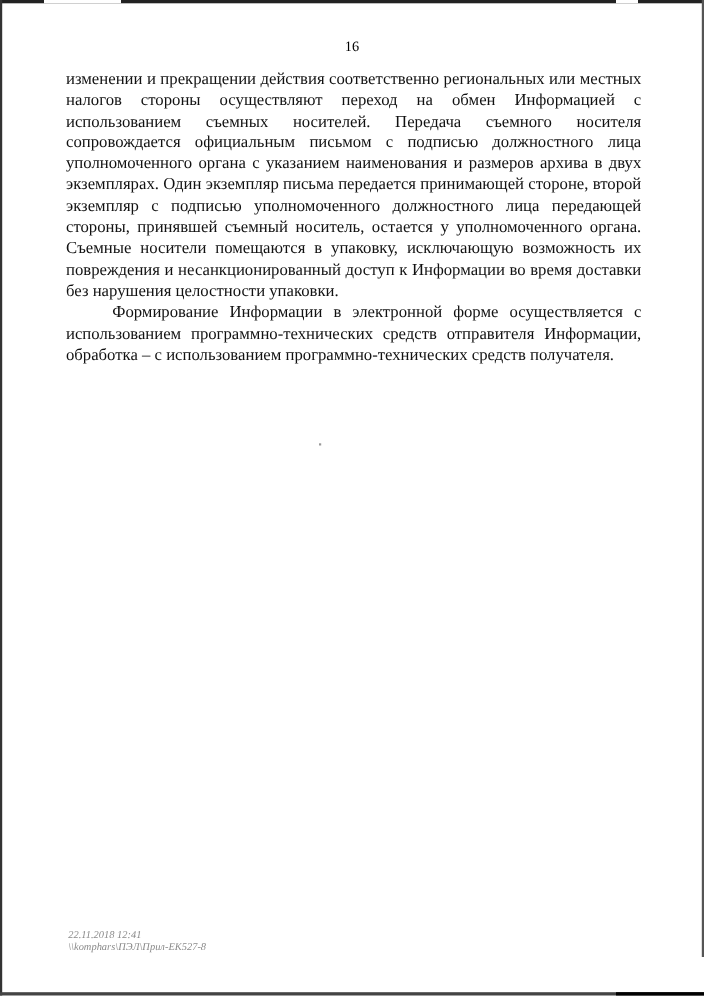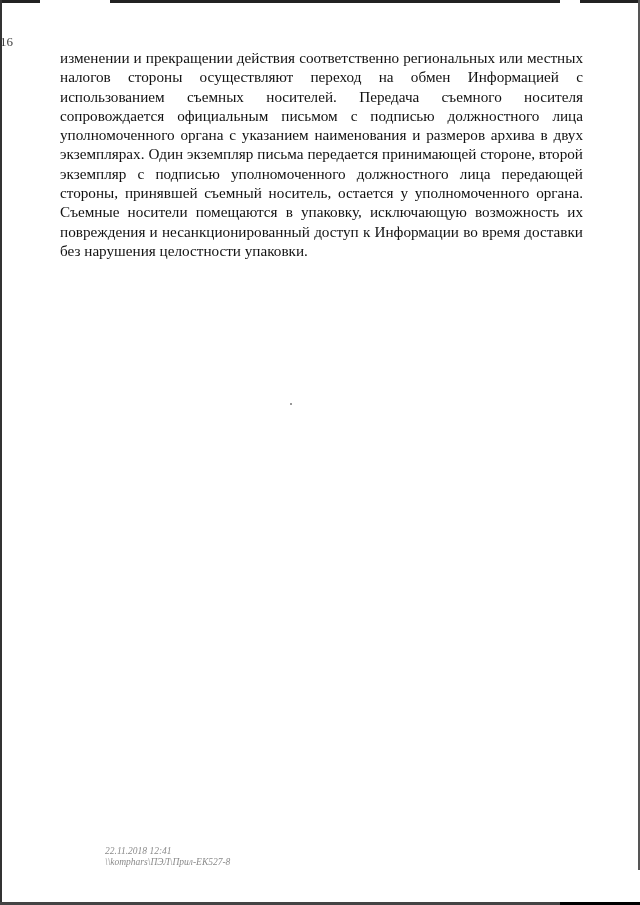--- a/index.html
+++ b/index.html
@@ -10,52 +10,53 @@
       color: #111;
     }
     .scan-top { position: absolute; left: 0; top: 0; width: 640px; height: 3px; background: #222; }
     .scan-top .gap { position: absolute; top: 0; height: 3px; background: #fff; }
     .scan-left { position: absolute; left: 0; top: 0; width: 2px; height: 905px; background: #333; }
     .scan-right { position: absolute; right: 0; top: 0; width: 2px; height: 870px; background: #555; }
     .scan-bottom { position: absolute; left: 0; bottom: 0; width: 640px; height: 3px; background: #444; }
     .scan-bottom .dark { position: absolute; right: 0; top: 0; width: 80px; height: 3px; background: #000; }
     .page-number {
       position: absolute; top: 34px; left: 0; width: 100%;
-      font-size: 13px; color: #404040;
+      text-align: center; font-size: 13px; color: #000000;
     }
     .content {
-      position: absolute; left: 60px; top: 48px; width: 523px;
+      position: absolute; left: 60px; top: 62px; width: 523px;
       font-size: 15.2px; line-height: 19.3px; text-align: justify;
     }
     .content p { margin: 0; }
     .content p.indent { text-indent: 42px; }
     .speck { position: absolute; left: 290px; top: 403px; width: 2px; height: 2px; background: #999; }
     .stamp {
       position: absolute; left: 62px; top: 846px;
       font-family: "Liberation Serif", serif; font-style: italic;
-      font-size: 9.5px; line-height: 10.5px; color: #8a8a8a; margin-left: 43px;
+      font-size: 9.5px; line-height: 10.5px; color: #8a8a8a;
     }
   </style>
 </head>
 <body>
 
 <div class="scan-top">
   <span class="gap" style="left:40px;width:70px;"></span>
   <span class="gap" style="left:560px;width:20px;"></span>
 </div>
 <div class="scan-left"></div>
 <div class="scan-right"></div>
 <div class="scan-bottom">
     <span class="dark"></span>
   </div>
 
 <div class="page-number">16</div>
 
 <div class="content">
   <p>изменении и прекращении действия соответственно региональных или местных налогов стороны осуществляют переход на обмен Информацией с использованием съемных носителей. Передача съемного носителя сопровождается официальным письмом с подписью должностного лица уполномоченного органа с указанием наименования и размеров архива в двух экземплярах. Один экземпляр письма передается принимающей стороне, второй экземпляр с подписью уполномоченного должностного лица передающей стороны, принявшей съемный носитель, остается у уполномоченного органа. Съемные носители помещаются в упаковку, исключающую возможность их повреждения и несанкционированный доступ к Информации во время доставки без нарушения целостности упаковки.</p>
+  <p class="indent">Формирование Информации в электронной форме осуществляется с использованием программно-технических средств отправителя Информации, обработка – с использованием программно-технических средств получателя.</p>
 </div>
 
 <div class="speck"></div>
 
 <div class="stamp">
   <div>22.11.2018 12:41</div>
   <div>\\komphars\ПЭЛ\Прил-ЕК527-8</div>
 </div>
 
 </body></html>

